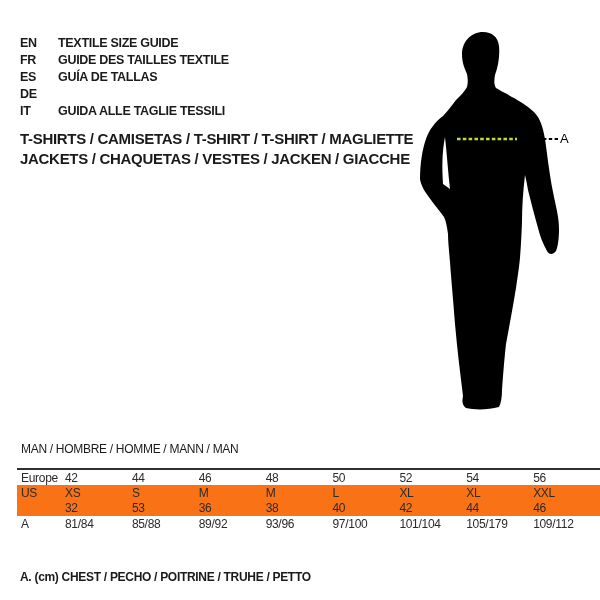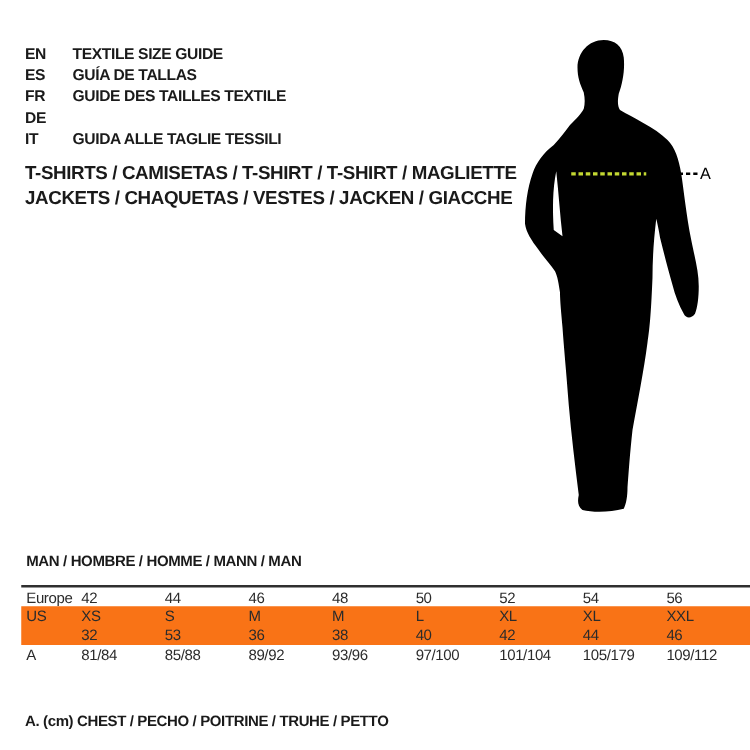--- a/index.html
+++ b/index.html
@@ -13,21 +13,21 @@
               font-weight:bold; font-size:12.5px; letter-spacing:-0.3px; }
   .lang-code { width:38px; }
   
   .cats { position:absolute; left:20px; top:107px; font-weight:bold;
           font-size:15px; line-height:20px; letter-spacing:-0.3px; }
   
   .man-figure { position:absolute; left:410px; top:0; width:190px; height:400px; }
   .measure-label { position:absolute; left:560px; top:109px; font-size:13px;
                    letter-spacing:-0.2px; color:#000; }
   
-  .man-title { position:absolute; left:21px; top:420px; font-weight:bold;
+  .man-title { position:absolute; left:21px; top:420px; font-weight:normal;
                font-size:12px; letter-spacing:-0.3px; }
   
   .size-table { position:absolute; left:17px; top:446px; width:583px;
                 border-top:2px solid #2f2f2f; font-size:12px; letter-spacing:-0.3px; }
   .t-header { background:#c9c9c9; height:15px; line-height:15px;
               padding-left:4px; color:#333333; }
   .t-row { display:grid; grid-template-columns:48px repeat(8,1fr);
            align-items:center; height:15px; color:#2b2b2b; }
   .t-row.h16 { height:16px; }
   .t-row.shaded { background:#f97316; }
@@ -41,26 +41,26 @@
 <body>
 
 <div class="canvas">
 
   <div class="lang-list">
     <div class="lang-row">
       <span class="lang-code">EN</span>
       <span class="lang-label">TEXTILE SIZE GUIDE</span>
     </div>
     <div class="lang-row">
+      <span class="lang-code">FR</span>
+      <span class="lang-label">GUIDE DES TAILLES TEXTILE</span>
+    </div>
+    <div class="lang-row">
       <span class="lang-code">ES</span>
       <span class="lang-label">GUÍA DE TALLAS</span>
-    </div>
-    <div class="lang-row">
-      <span class="lang-code">FR</span>
-      <span class="lang-label">GUIDE DES TAILLES TEXTILE</span>
     </div>
     <div class="lang-row">
       <span class="lang-code">DE</span>
     </div>
     <div class="lang-row">
       <span class="lang-code">IT</span>
       <span class="lang-label">GUIDA ALLE TAGLIE TESSILI</span>
     </div>
   </div>
 

